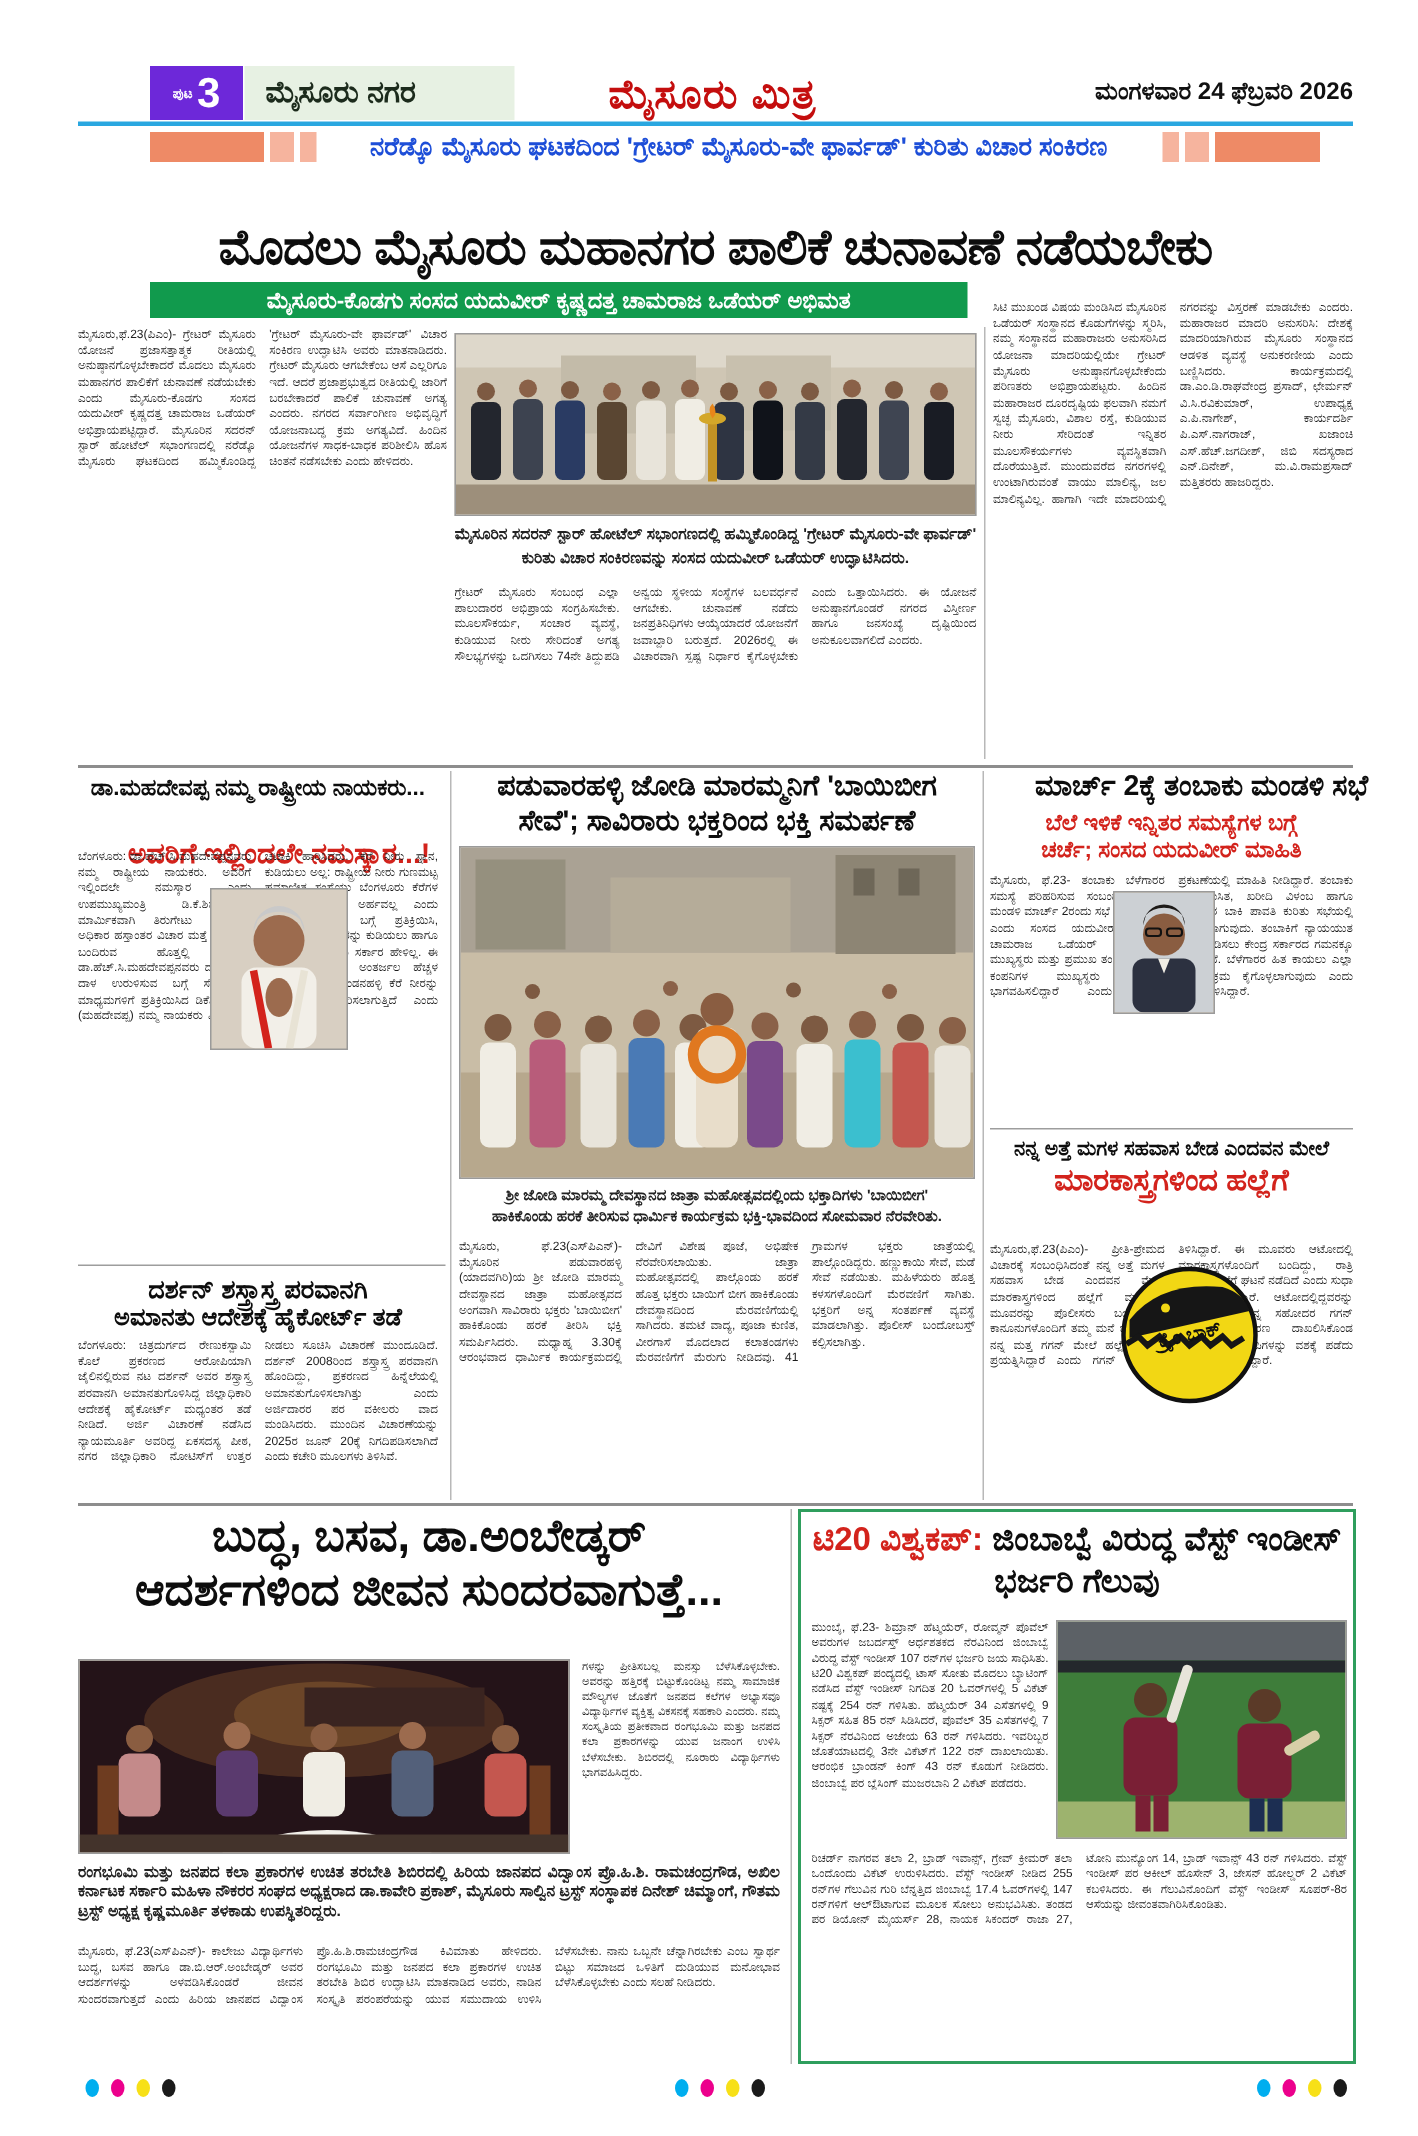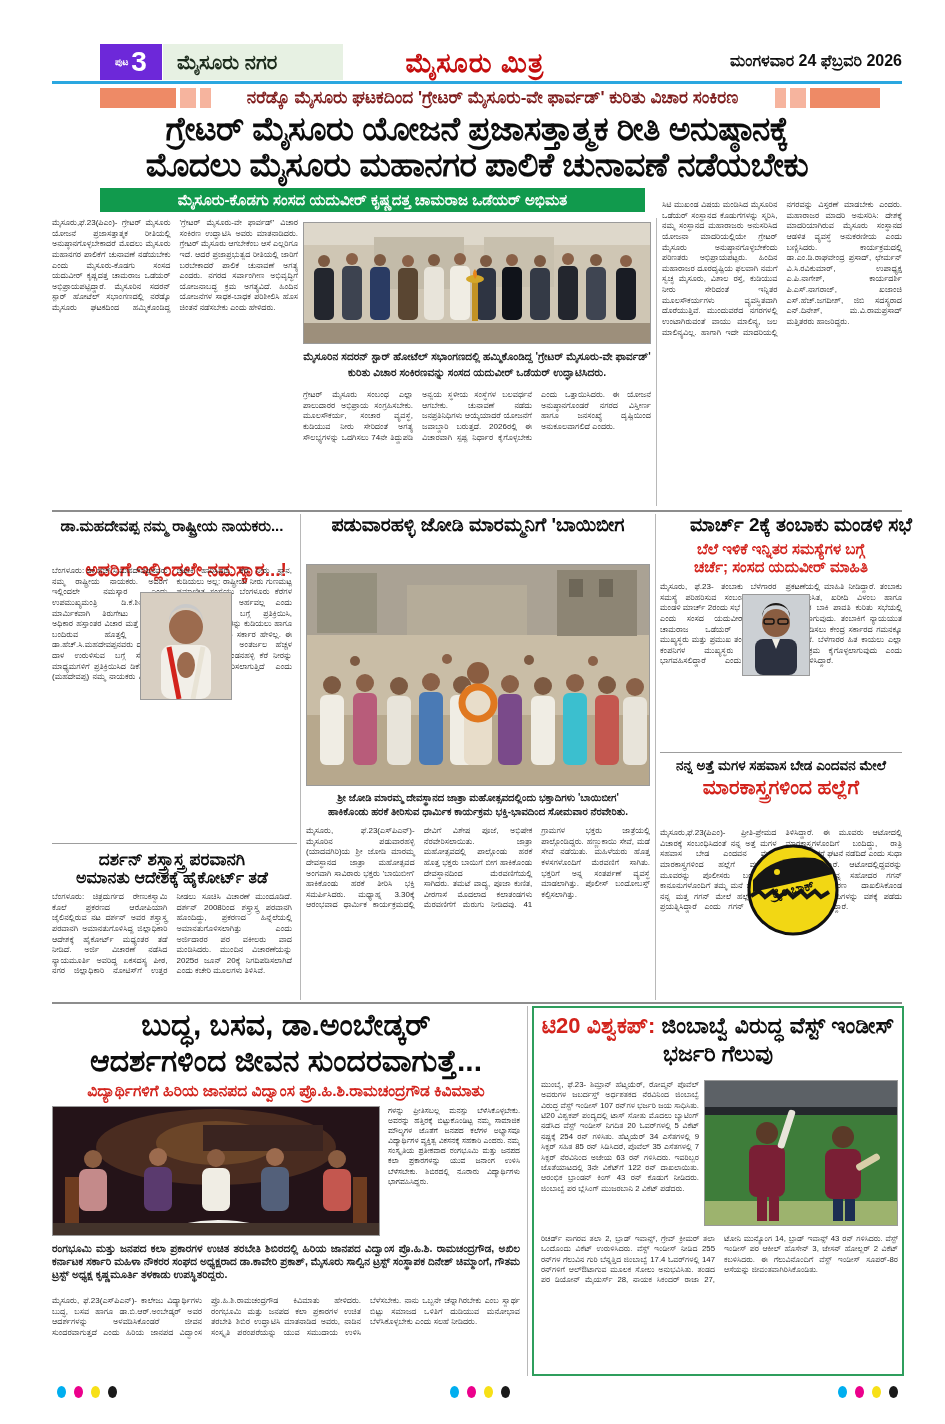--- a/index.html
+++ b/index.html
@@ -14,21 +14,21 @@
   .pgbox .pgnum { font-size:28px; font-weight:bold; line-height:1; }
   .sectionbox { background:#e7f1e3; color:#1c2b1c; display:flex; align-items:center; padding-left:14px; font-size:20px; font-weight:bold; }
   .papertitle { color:#c40e0e; font-size:27px; font-weight:bold; text-align:center; letter-spacing:1px; }
   .dateline { font-size:16px; font-weight:bold; color:#111; text-align:right; }
   .cyanrule { background:#2aa7e0; }
 
   
   .kickerblock { height:20px; }
   .kb-big { background:#ee8a66; }
   .kb-sm { background:#f6b49e; }
-  .kickertext { color:#7f1d1d; font-size:17px; font-weight:bold; text-align:center; }
+  .kickertext { color:#1d4ed8; font-size:17px; font-weight:bold; text-align:center; }
 
   
   .mainhead { font-size:33px; font-weight:bold; color:#0d0d0d; text-align:center; line-height:1.05; letter-spacing:-.5px; }
   .greenbar { background:#119a4d; color:#fff; font-size:15px; font-weight:bold; display:flex; align-items:center; justify-content:center; }
 
   .body-text { font-size:8px; line-height:1.33; text-align:justify; color:#1c1c1c; overflow:hidden; }
   .cols-2 { column-count:2; column-gap:9px; }
   .cols-3 { column-count:3; column-gap:9px; }
   .caption { font-size:10.5px; font-weight:bold; color:#222; line-height:1.25; }
   .cap-center { text-align:center; }
@@ -67,21 +67,20 @@
   <div class="abs cyanrule" style="left:52px; top:81px; width:850px; height:3px;"></div>
 
   <div class="abs kickerblock kb-big" style="left:100px; top:88px; width:76px;"></div>
   <div class="abs kickerblock kb-sm" style="left:180px; top:88px; width:16px;"></div>
   <div class="abs kickerblock kb-sm" style="left:200px; top:88px; width:11px;"></div>
   <div class="abs kickertext" style="left:215px; top:88px; width:555px;">ನರೆಡ್ಕೊ ಮೈಸೂರು ಘಟಕದಿಂದ 'ಗ್ರೇಟರ್ ಮೈಸೂರು-ವೇ ಫಾರ್ವಡ್' ಕುರಿತು ವಿಚಾರ ಸಂಕಿರಣ</div>
   <div class="abs kickerblock kb-sm" style="left:775px; top:88px; width:11px;"></div>
   <div class="abs kickerblock kb-sm" style="left:790px; top:88px; width:16px;"></div>
   <div class="abs kickerblock kb-big" style="left:810px; top:88px; width:70px;"></div>
 
-  <div class="abs mainhead" style="left:52px; top:112px; width:850px;">ಗ್ರೇಟರ್ ಮೈಸೂರು ಯೋಜನೆ ಪ್ರಜಾಸತ್ತಾತ್ಮಕ ರೀತಿ ಅನುಷ್ಠಾನಕ್ಕೆ</div>
   <div class="abs mainhead" style="left:52px; top:148px; width:850px;">ಮೊದಲು ಮೈಸೂರು ಮಹಾನಗರ ಪಾಲಿಕೆ ಚುನಾವಣೆ ನಡೆಯಬೇಕು</div>
   <div class="abs greenbar" style="left:100px; top:188px; width:545px; height:24px;">
     <span>ಮೈಸೂರು-ಕೊಡಗು ಸಂಸದ ಯದುವೀರ್ ಕೃಷ್ಣದತ್ತ ಚಾಮರಾಜ ಒಡೆಯರ್ ಅಭಿಮತ</span>
   </div>
 
   <div class="abs body-text cols-2" style="left:52px; top:218px; width:246px; height:290px;">ಮೈಸೂರು,ಫೆ.23(ಪಿಎಂ)- ಗ್ರೇಟರ್ ಮೈಸೂರು ಯೋಜನೆ ಪ್ರಜಾಸತ್ತಾತ್ಮಕ ರೀತಿಯಲ್ಲಿ ಅನುಷ್ಠಾನಗೊಳ್ಳಬೇಕಾದರೆ ಮೊದಲು ಮೈಸೂರು ಮಹಾನಗರ ಪಾಲಿಕೆಗೆ ಚುನಾವಣೆ ನಡೆಯಬೇಕು ಎಂದು ಮೈಸೂರು-ಕೊಡಗು ಸಂಸದ ಯದುವೀರ್ ಕೃಷ್ಣದತ್ತ ಚಾಮರಾಜ ಒಡೆಯರ್ ಅಭಿಪ್ರಾಯಪಟ್ಟಿದ್ದಾರೆ. ಮೈಸೂರಿನ ಸದರನ್ ಸ್ಟಾರ್ ಹೋಟೆಲ್ ಸಭಾಂಗಣದಲ್ಲಿ ನರೆಡ್ಕೊ ಮೈಸೂರು ಘಟಕದಿಂದ ಹಮ್ಮಿಕೊಂಡಿದ್ದ 'ಗ್ರೇಟರ್ ಮೈಸೂರು-ವೇ ಫಾರ್ವಡ್' ವಿಚಾರ ಸಂಕಿರಣ ಉದ್ಘಾಟಿಸಿ ಅವರು ಮಾತನಾಡಿದರು. ಗ್ರೇಟರ್ ಮೈಸೂರು ಆಗಬೇಕೆಂಬ ಆಸೆ ಎಲ್ಲರಿಗೂ ಇದೆ. ಆದರೆ ಪ್ರಜಾಪ್ರಭುತ್ವದ ರೀತಿಯಲ್ಲಿ ಜಾರಿಗೆ ಬರಬೇಕಾದರೆ ಪಾಲಿಕೆ ಚುನಾವಣೆ ಅಗತ್ಯ ಎಂದರು. ನಗರದ ಸರ್ವಾಂಗೀಣ ಅಭಿವೃದ್ಧಿಗೆ ಯೋಜನಾಬದ್ಧ ಕ್ರಮ ಅಗತ್ಯವಿದೆ. ಹಿಂದಿನ ಯೋಜನೆಗಳ ಸಾಧಕ-ಬಾಧಕ ಪರಿಶೀಲಿಸಿ ಹೊಸ ಚಿಂತನೆ ನಡೆಸಬೇಕು ಎಂದು ಹೇಳಿದರು.</div>
 
   <div class="abs photo-frame" style="left:303px; top:222px; width:348px; height:122px;">
     <svg width="346" height="120" viewBox="0 0 346 120">
       <rect x="0" y="0" width="346" height="120" fill="#cfc6b4"></rect>
@@ -145,20 +144,21 @@
       <ellipse cx="45" cy="72" rx="9" ry="13" fill="#9c6b4e"></ellipse>
     </svg>
   </div>
   <div class="abs hrule-thin" style="left:52px; top:843px; width:245px;"></div>
 
   <div class="abs h-black" style="left:52px; top:850px; width:240px; font-size:17px;">ದರ್ಶನ್ ಶಸ್ತ್ರಾಸ್ತ್ರ ಪರವಾನಗಿ</div>
   <div class="abs h-black" style="left:52px; top:869px; width:240px; font-size:16px;">ಅಮಾನತು ಆದೇಶಕ್ಕೆ ಹೈಕೋರ್ಟ್ ತಡೆ</div>
   <div class="abs body-text cols-2" style="left:52px; top:892px; width:240px; height:108px;">ಬೆಂಗಳೂರು: ಚಿತ್ರದುರ್ಗದ ರೇಣುಕಸ್ವಾಮಿ ಕೊಲೆ ಪ್ರಕರಣದ ಆರೋಪಿಯಾಗಿ ಜೈಲಿನಲ್ಲಿರುವ ನಟ ದರ್ಶನ್ ಅವರ ಶಸ್ತ್ರಾಸ್ತ್ರ ಪರವಾನಗಿ ಅಮಾನತುಗೊಳಿಸಿದ್ದ ಜಿಲ್ಲಾಧಿಕಾರಿ ಆದೇಶಕ್ಕೆ ಹೈಕೋರ್ಟ್ ಮಧ್ಯಂತರ ತಡೆ ನೀಡಿದೆ. ಅರ್ಜಿ ವಿಚಾರಣೆ ನಡೆಸಿದ ನ್ಯಾಯಮೂರ್ತಿ ಅವರಿದ್ದ ಏಕಸದಸ್ಯ ಪೀಠ, ನಗರ ಜಿಲ್ಲಾಧಿಕಾರಿ ನೋಟಿಸ್‌ಗೆ ಉತ್ತರ ನೀಡಲು ಸೂಚಿಸಿ ವಿಚಾರಣೆ ಮುಂದೂಡಿದೆ. ದರ್ಶನ್ 2008ರಿಂದ ಶಸ್ತ್ರಾಸ್ತ್ರ ಪರವಾನಗಿ ಹೊಂದಿದ್ದು, ಪ್ರಕರಣದ ಹಿನ್ನೆಲೆಯಲ್ಲಿ ಅಮಾನತುಗೊಳಿಸಲಾಗಿತ್ತು ಎಂದು ಅರ್ಜಿದಾರರ ಪರ ವಕೀಲರು ವಾದ ಮಂಡಿಸಿದರು. ಮುಂದಿನ ವಿಚಾರಣೆಯನ್ನು 2025ರ ಜೂನ್ 20ಕ್ಕೆ ನಿಗದಿಪಡಿಸಲಾಗಿದೆ ಎಂದು ಕಚೇರಿ ಮೂಲಗಳು ತಿಳಿಸಿವೆ.</div>
 
   <div class="abs h-black" style="left:306px; top:514px; width:344px; font-size:19px;">ಪಡುವಾರಹಳ್ಳಿ ಜೋಡಿ ಮಾರಮ್ಮನಿಗೆ 'ಬಾಯಿಬೀಗ</div>
+  <div class="abs h-black" style="left:306px; top:537px; width:344px; font-size:19px;">ಸೇವೆ'; ಸಾವಿರಾರು ಭಕ್ತರಿಂದ ಭಕ್ತಿ ಸಮರ್ಪಣೆ</div>
   <div class="abs photo-frame" style="left:306px; top:564px; width:344px; height:222px;">
     <svg width="342" height="220" viewBox="0 0 342 220">
       <rect width="342" height="220" fill="#c9bda6"></rect>
       <rect x="0" y="0" width="342" height="70" fill="#aaa294"></rect>
       <rect x="10" y="8" width="60" height="60" fill="#95907e"></rect>
       <rect x="250" y="5" width="80" height="66" fill="#8d8574"></rect>
       <rect x="262" y="14" width="14" height="18" fill="#6e6758"></rect>
       <rect x="292" y="14" width="14" height="18" fill="#6e6758"></rect>
       <rect x="100" y="20" width="120" height="50" fill="#b5ac99"></rect>
       <rect x="0" y="150" width="342" height="70" fill="#b7a88d"></rect>
@@ -225,21 +225,20 @@
       <circle cx="40" cy="28" r="3" fill="#f2d714"></circle>
     </svg>
     <div class="badge-label">ಕ್ರೈಂ ಬಾಕ್</div>
   </div>
 
   <div class="abs hrule" style="left:52px; top:1002px; width:850px;"></div>
   <div class="abs vrule" style="left:527px; top:1006px; height:370px;"></div>
 
   <div class="abs h-black" style="left:52px; top:1008px; width:468px; font-size:30px;">ಬುದ್ಧ, ಬಸವ, ಡಾ.ಅಂಬೇಡ್ಕರ್</div>
   <div class="abs h-black" style="left:52px; top:1044px; width:468px; font-size:30px;">ಆದರ್ಶಗಳಿಂದ ಜೀವನ ಸುಂದರವಾಗುತ್ತೆ...</div>
-  <div class="abs h-red" style="left:52px; top:1082px; width:468px; font-size:15.5px;">ವಿದ್ಯಾರ್ಥಿಗಳಿಗೆ ಹಿರಿಯ ಜಾನಪದ ವಿದ್ವಾಂಸ ಪ್ರೊ.ಹಿ.ಶಿ.ರಾಮಚಂದ್ರಗೌಡ ಕಿವಿಮಾತು</div>
   <div class="abs photo-frame" style="left:52px; top:1106px; width:328px; height:130px;">
     <svg width="326" height="128" viewBox="0 0 326 128">
       <rect width="326" height="128" fill="#241318"></rect>
       <ellipse cx="163" cy="40" rx="120" ry="38" fill="#4a2c20"></ellipse>
       <ellipse cx="163" cy="36" rx="60" ry="22" fill="#6b4528"></ellipse>
       <rect x="150" y="18" width="120" height="26" fill="#3a2420"></rect>
       <g>
         <circle cx="40" cy="52" r="9" fill="#8a5d41"></circle>
           <rect x="26" y="62" width="28" height="42" rx="7" fill="#c48a8a"></rect>
         <circle cx="105" cy="50" r="9" fill="#9c6b4e"></circle>

